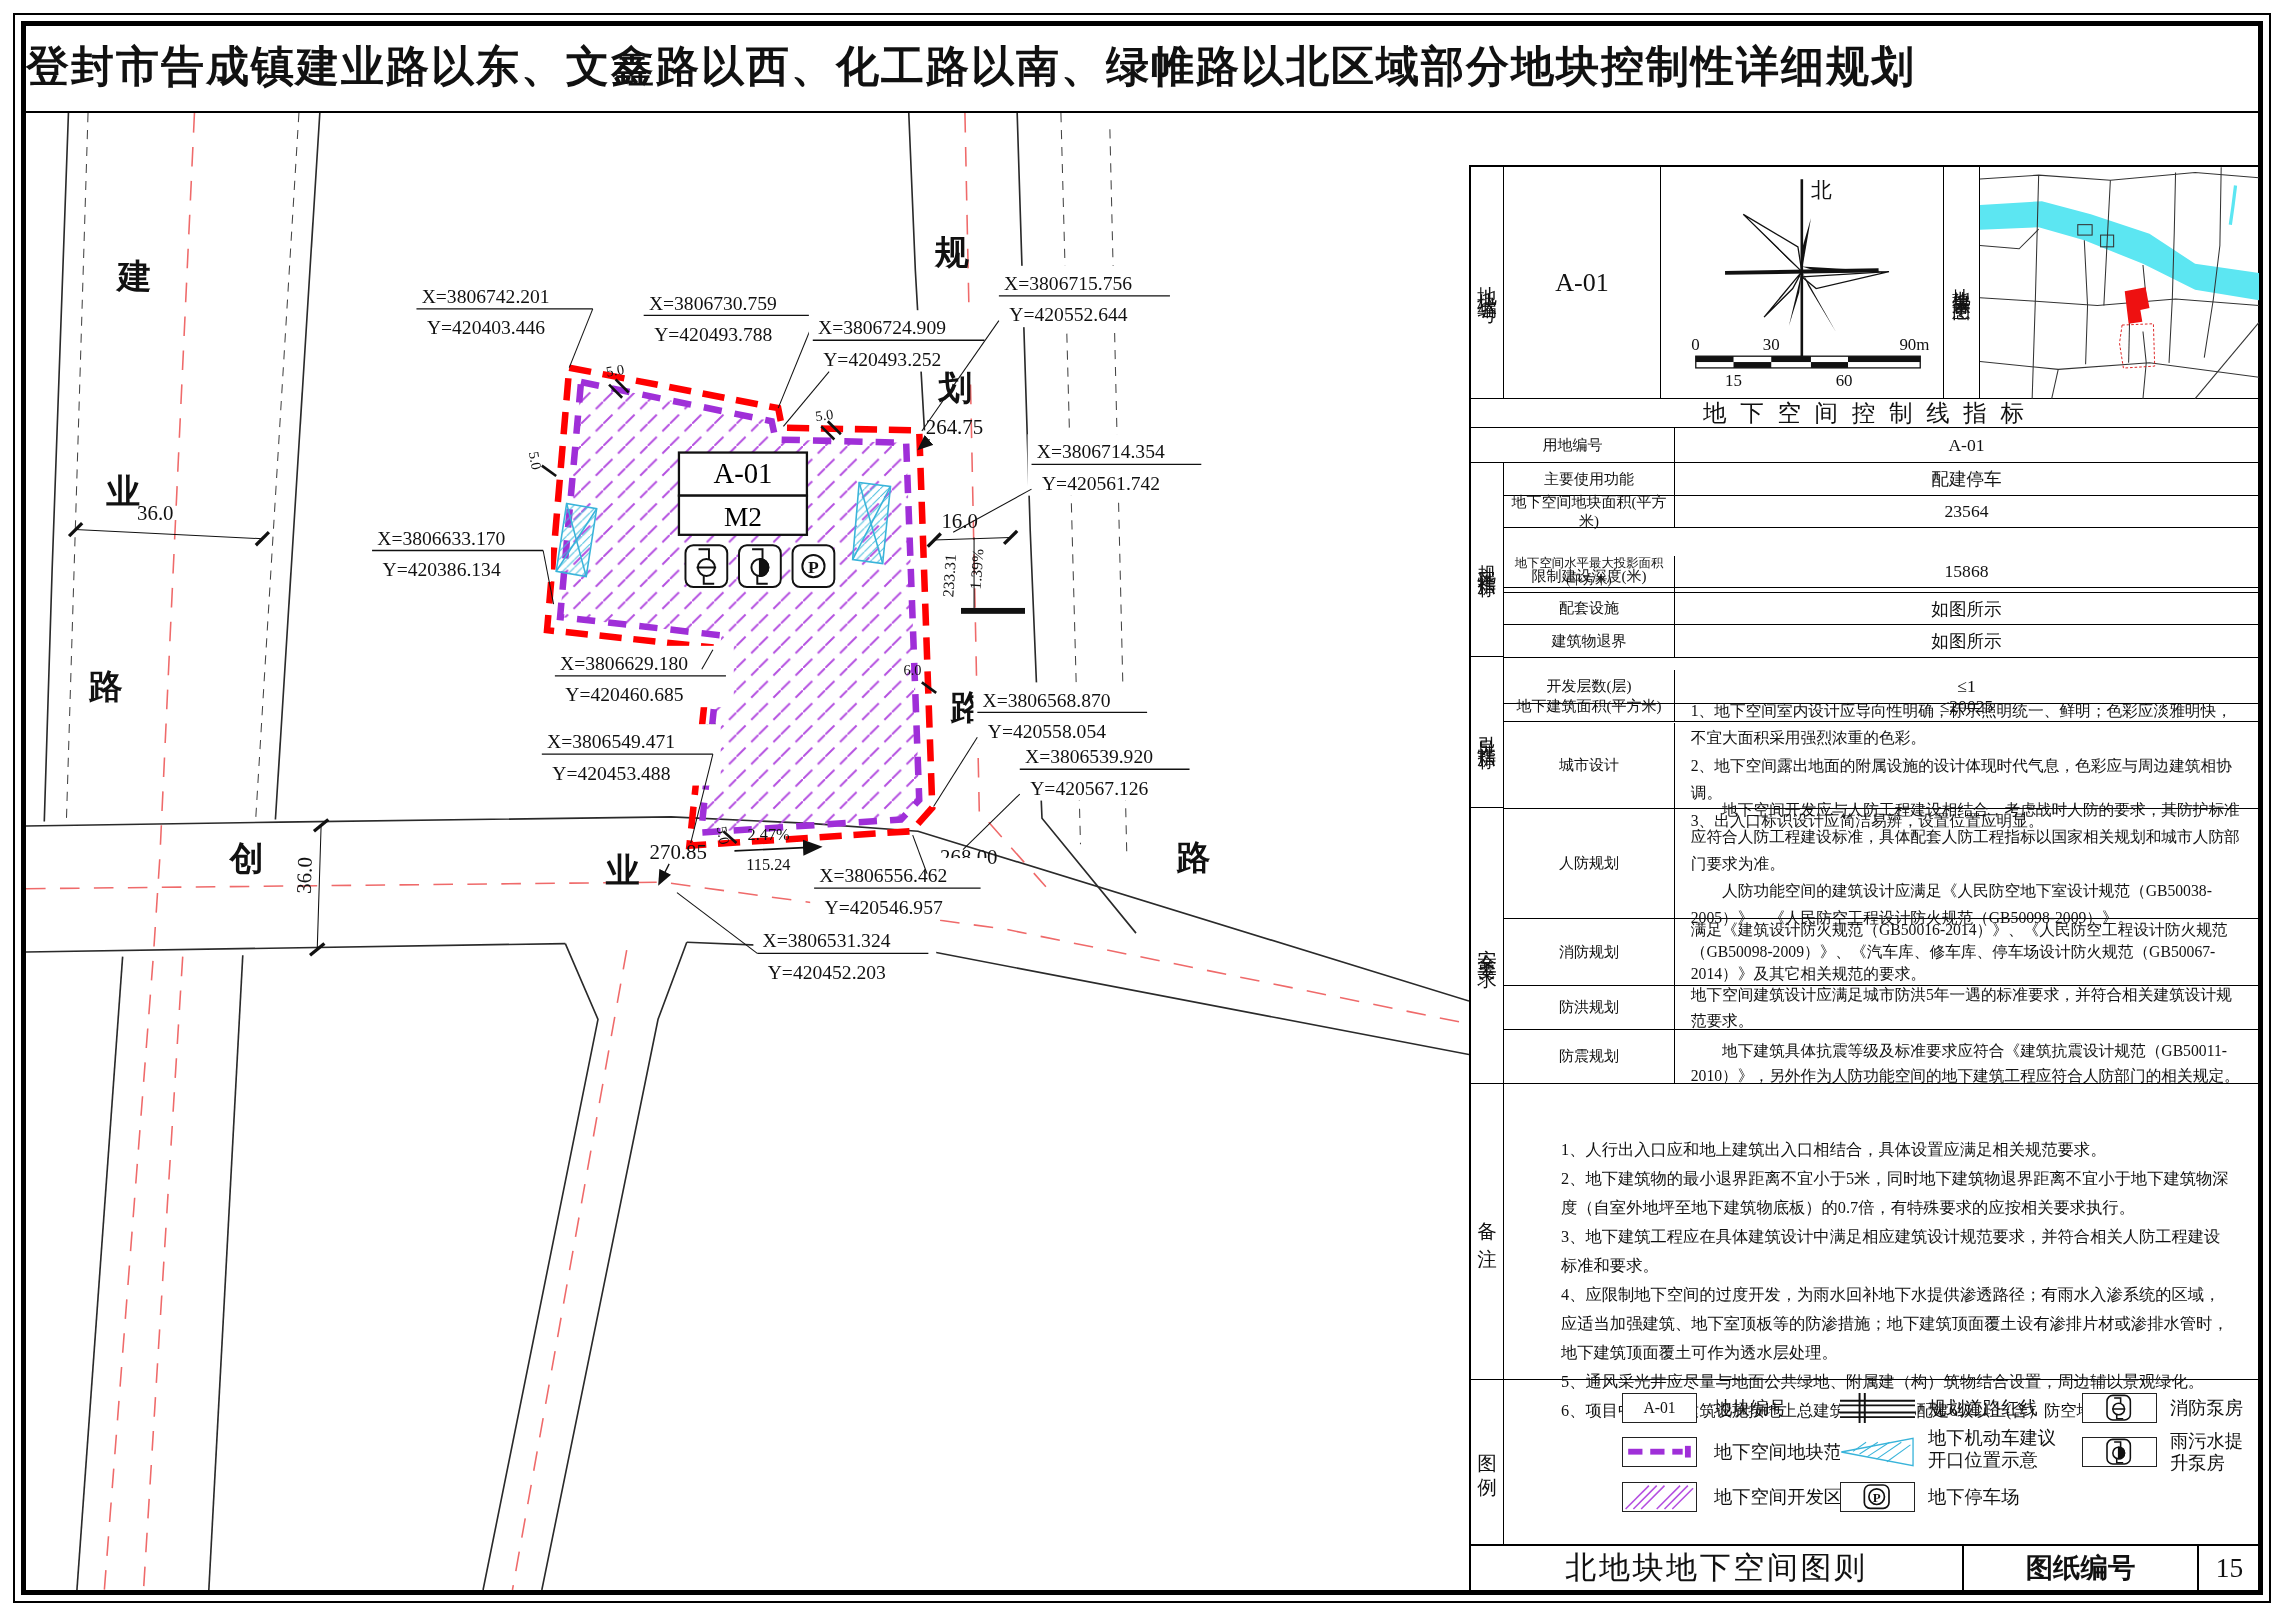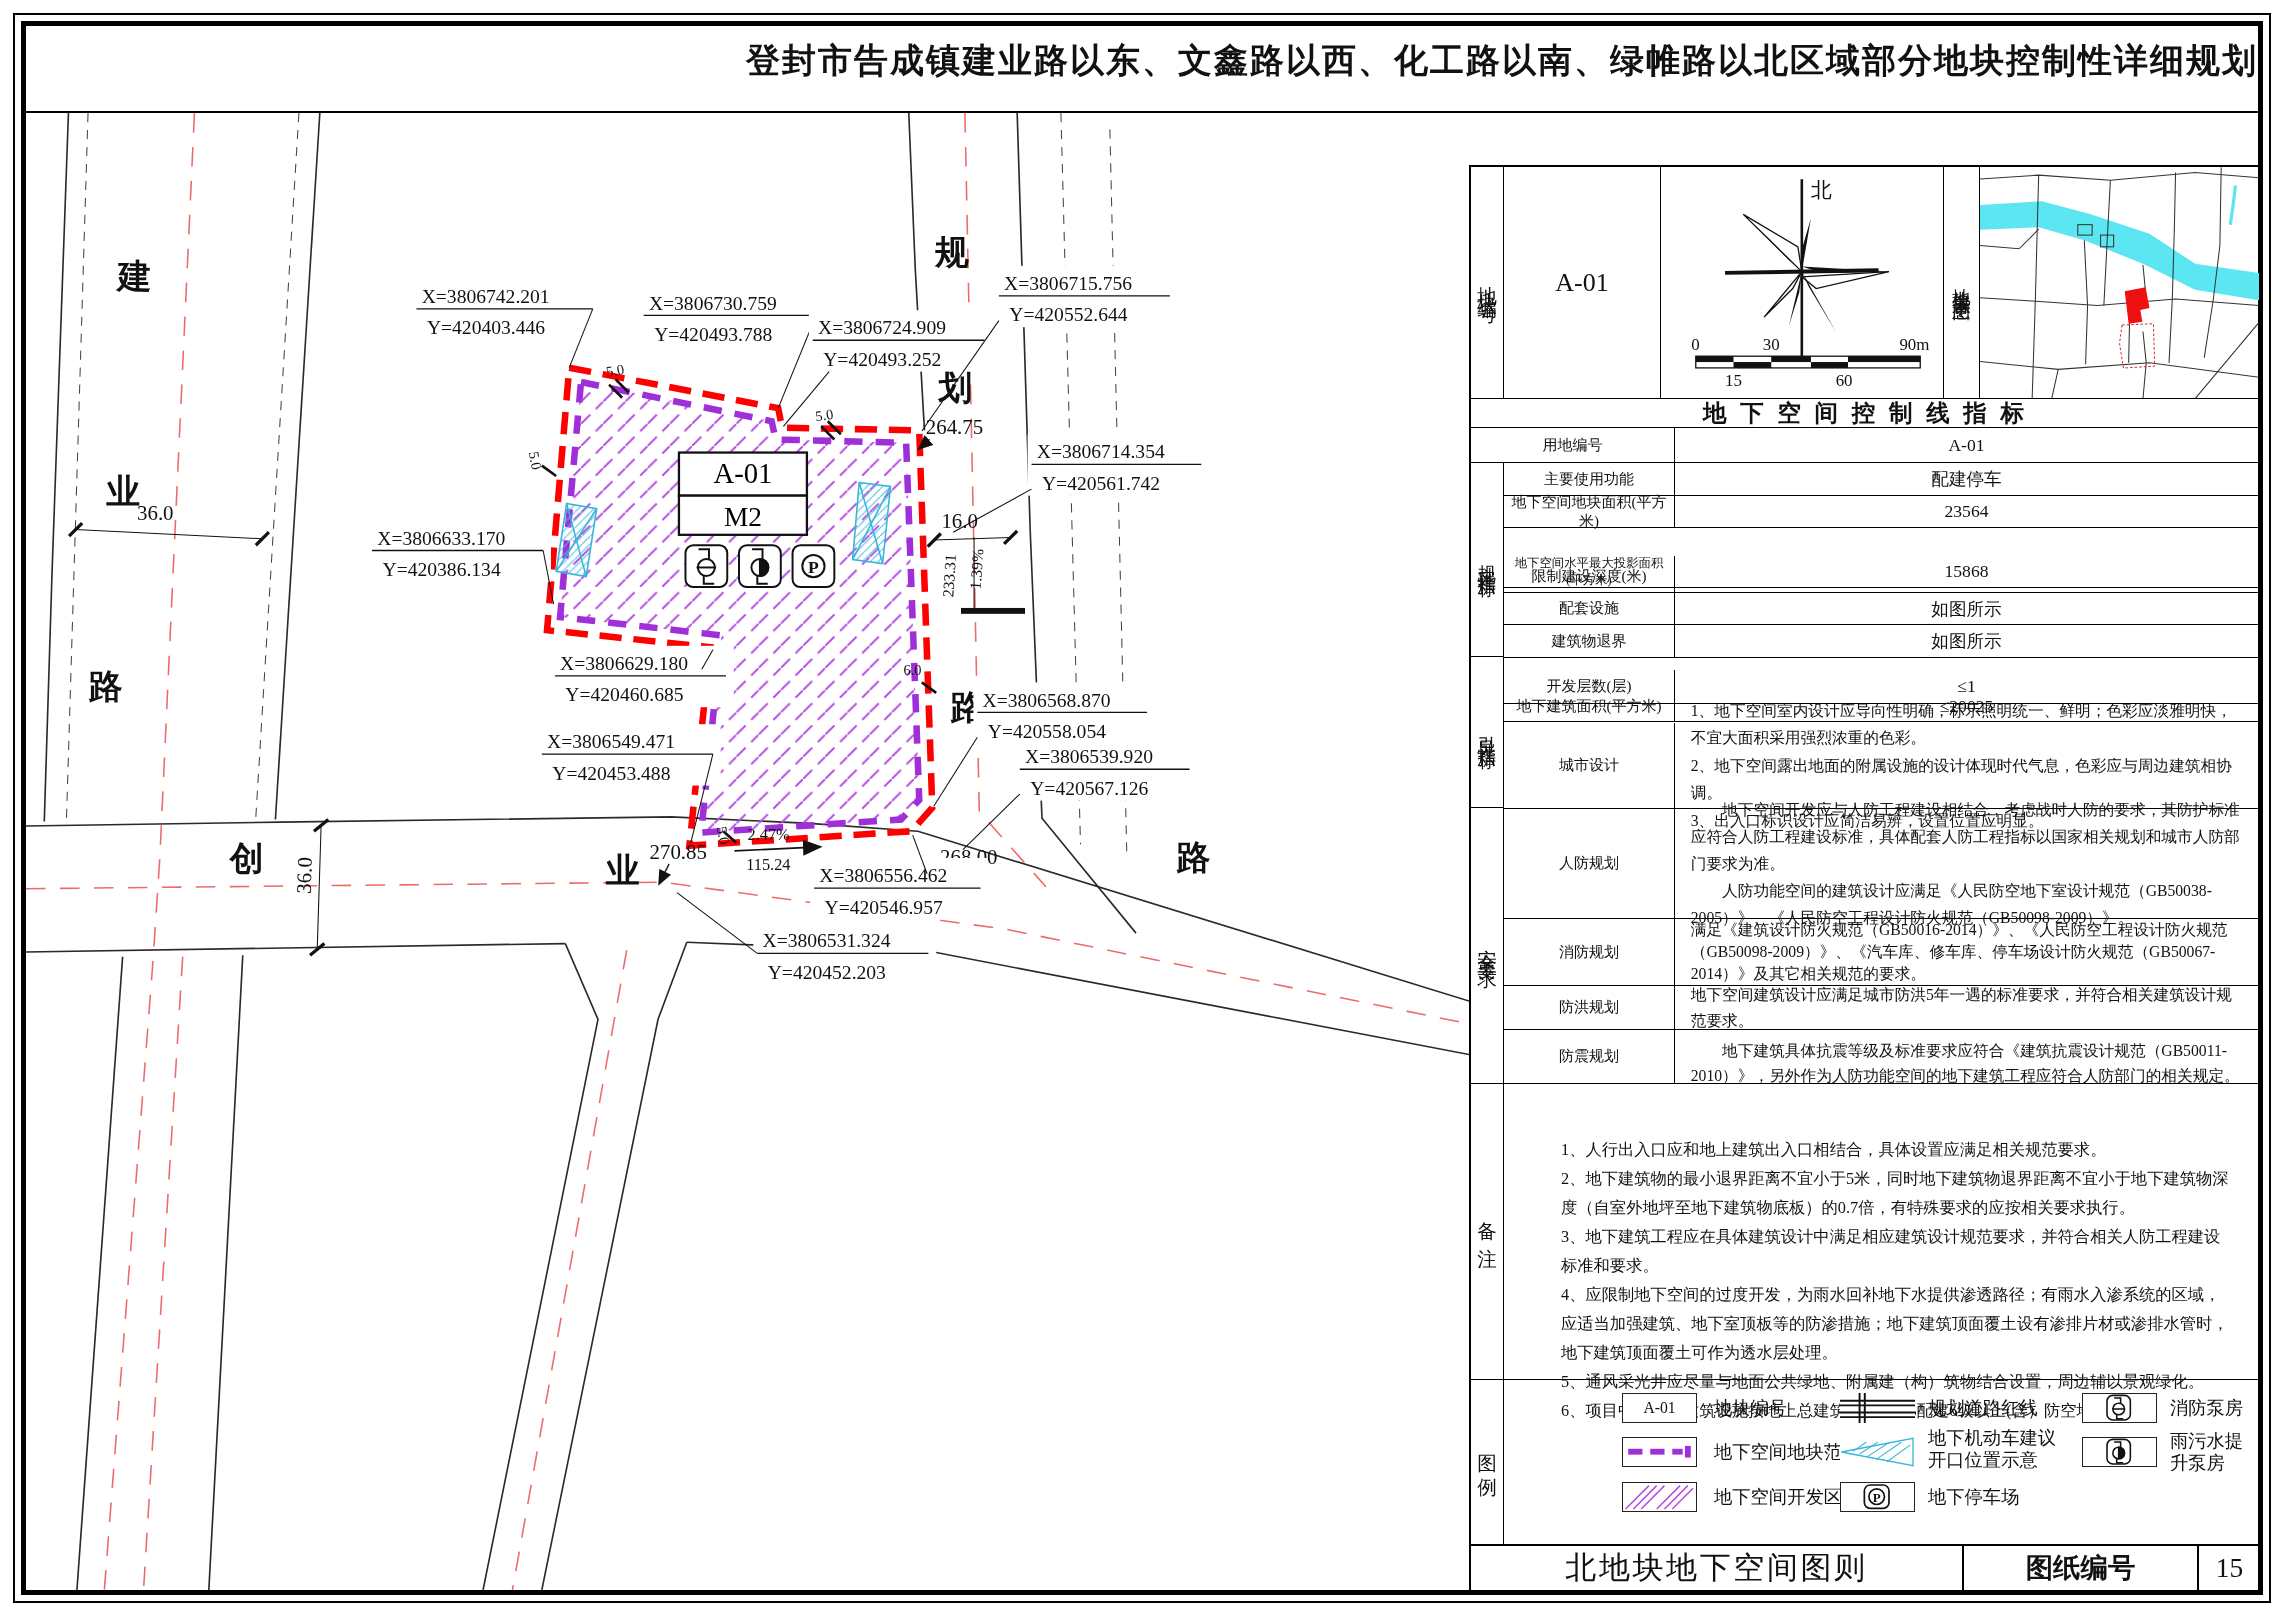--- a/index.html
+++ b/index.html
@@ -1,22 +1,22 @@
 <!DOCTYPE html>
 <html style="font-size:10.4px"><head>
 <meta charset="utf-8">
 <style>
   html,body{margin:0;padding:0;background:#e8e8e8;}
   #page{position:relative;width:2284px;height:1616px;background:#ffffff;overflow:hidden;
         font-family:"Liberation Serif","DejaVu Serif",serif;color:#111;}
   .frame-outer{position:absolute;inset:13px;border:2px solid #000;pointer-events:none;}
   .frame-inner{position:absolute;inset:21px;border:5.2px solid #000;pointer-events:none;}
-  #title{position:absolute;left:26px;right:26px;top:38px;text-align:right;
+  #title{position:absolute;left:26px;right:26px;top:38px;text-align:left;
          font-family:"Liberation Sans","DejaVu Sans",sans-serif;
-         font-weight:bold;font-size:34px;letter-spacing:2px;}
+         font-weight:bold;font-size:43px;letter-spacing:2px;}
   #title-sep{position:absolute;left:26px;right:26px;top:111px;height:2px;background:#000;}
   #map{position:absolute;left:26px;top:113px;width:1443px;height:1477px;}
   
   #panel{position:absolute;left:1469px;top:165px;width:789px;height:1425px;
          border-top:2px solid #000;border-left:2px solid #000;box-sizing:border-box;font-size:17px;}
   .abs{position:absolute;box-sizing:border-box;}
   .cell{border-right:1.3px solid #000;border-bottom:1.3px solid #000;display:flex;align-items:center;justify-content:center;}
   .vtext{writing-mode:vertical-rl;text-orientation:upright;letter-spacing:6.5px;font-size:19.6px;}
   .trow{position:absolute;left:33px;right:0;display:flex;border-bottom:1.3px solid #000;box-sizing:border-box;}
   .trow.fullrow{left:0;}
@@ -358,21 +358,21 @@
           <polyline points="120,310 110,355"></polyline>
           <polyline points="250,252 255,300 250,355"></polyline>
           <rect x="150" y="88" width="22" height="16"></rect>
           <rect x="185" y="104" width="20" height="18"></rect>
         </g>
         <polygon points="222,190 254,184 260,216 246,219 249,237 228,240" fill="#ee1111"></polygon>
         <polygon points="218,242 266,240 268,305 220,308 214,270" fill="none" stroke="#dd2222" stroke-width="1.5" stroke-dasharray="4 3"></polygon>
       </svg>
     </div>
 
-    <div class="abs" style="left:0;top:232px;width:789px;height:29px;border-bottom:1.3px solid #000;display:flex;align-items:center;justify-content:center;font-size:23.5px;font-weight:bold;letter-spacing:3.9px;">地 下 空 间 控 制 线 指 标</div>
+    <div class="abs" style="left:0;top:232px;width:789px;height:29px;border-bottom:1.3px solid #000;display:flex;align-items:center;justify-content:center;font-size:23.5px;font-weight:normal;letter-spacing:3.9px;">地 下 空 间 控 制 线 指 标</div>
 
     <div class="trow fullrow" style="top:261px;height:35px;">
       <div class="tlabel">用地编号</div>
       <div class="tvalue">A-01</div>
     </div>
 
     <div class="gcell" style="top:296px;height:194px;">
       <div class="vtext" style="font-size:18.3px;letter-spacing:3.9px;">规定性指标</div>
     </div>
     <div class="gcell" style="top:490px;height:151px;">

